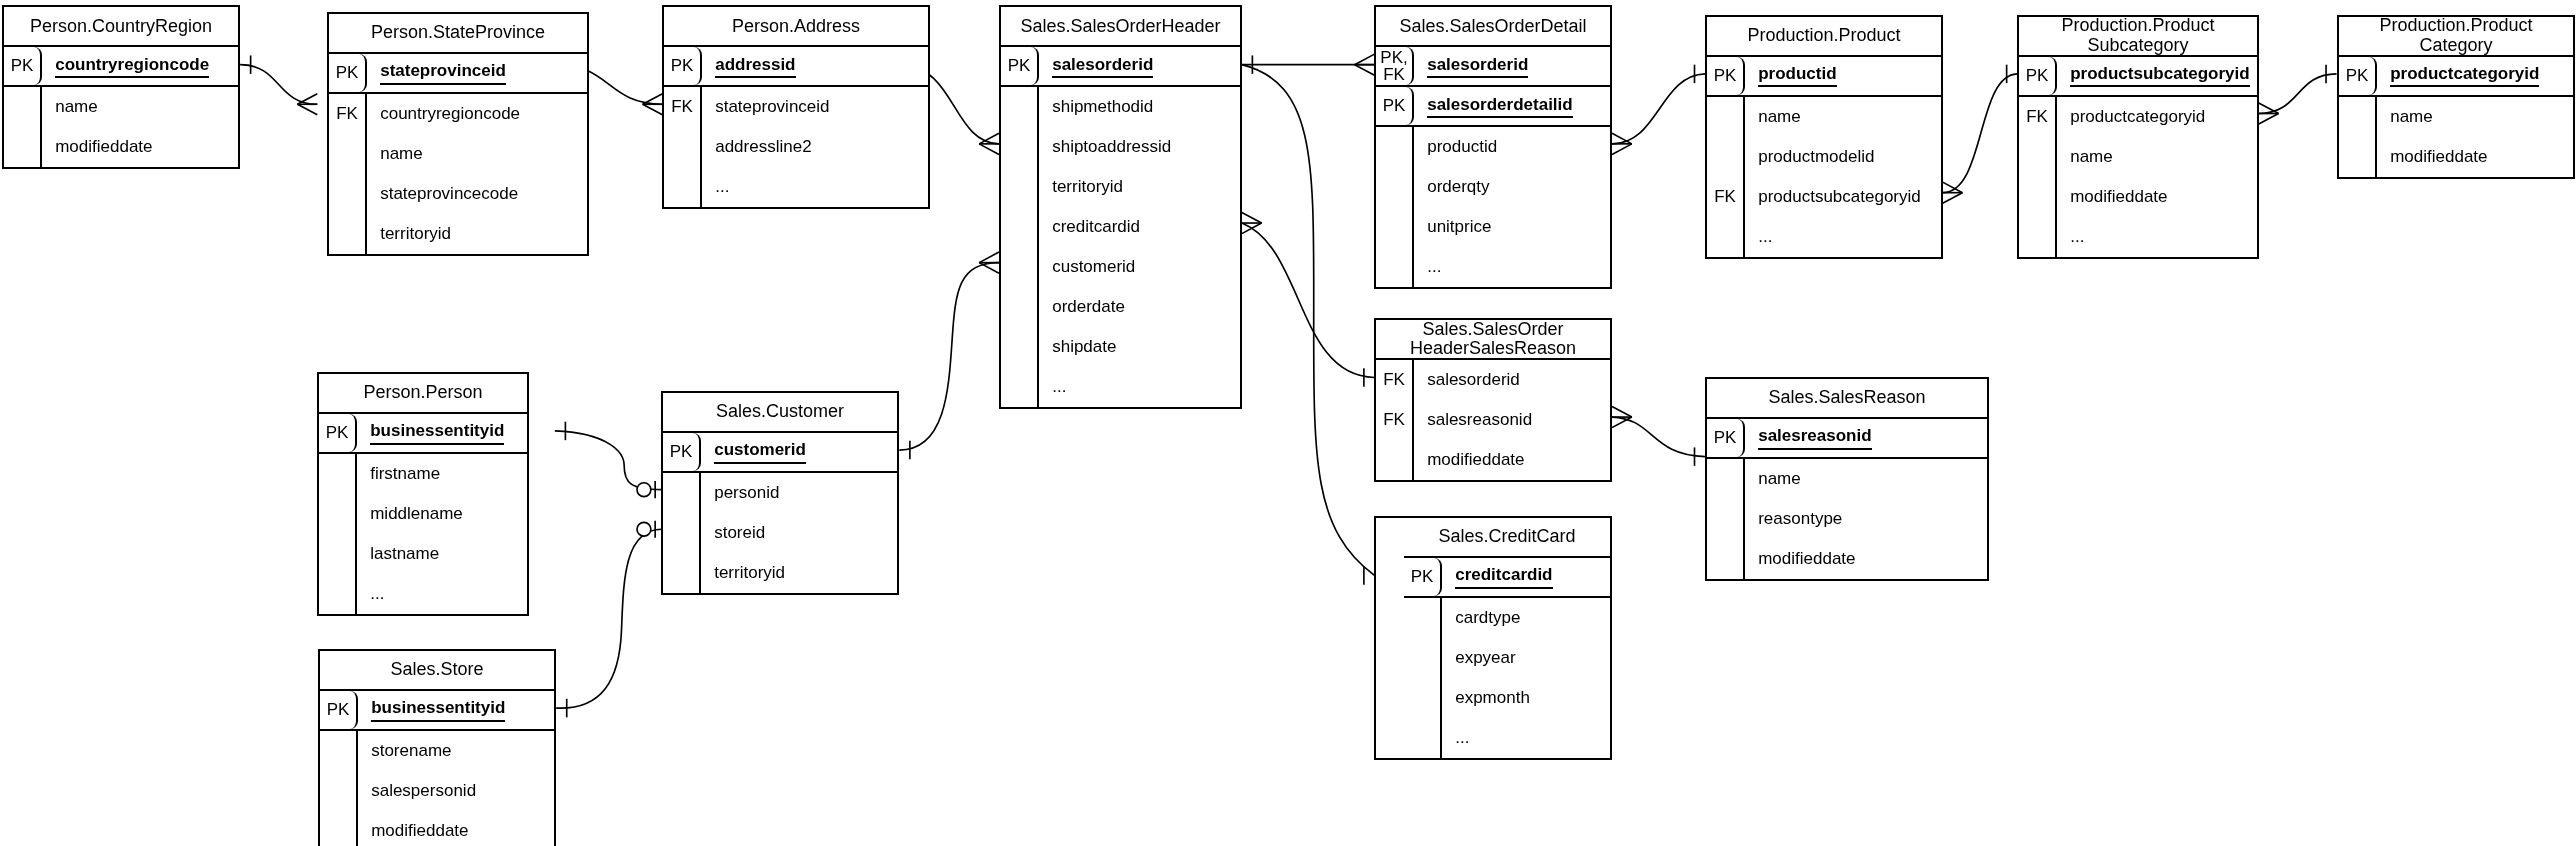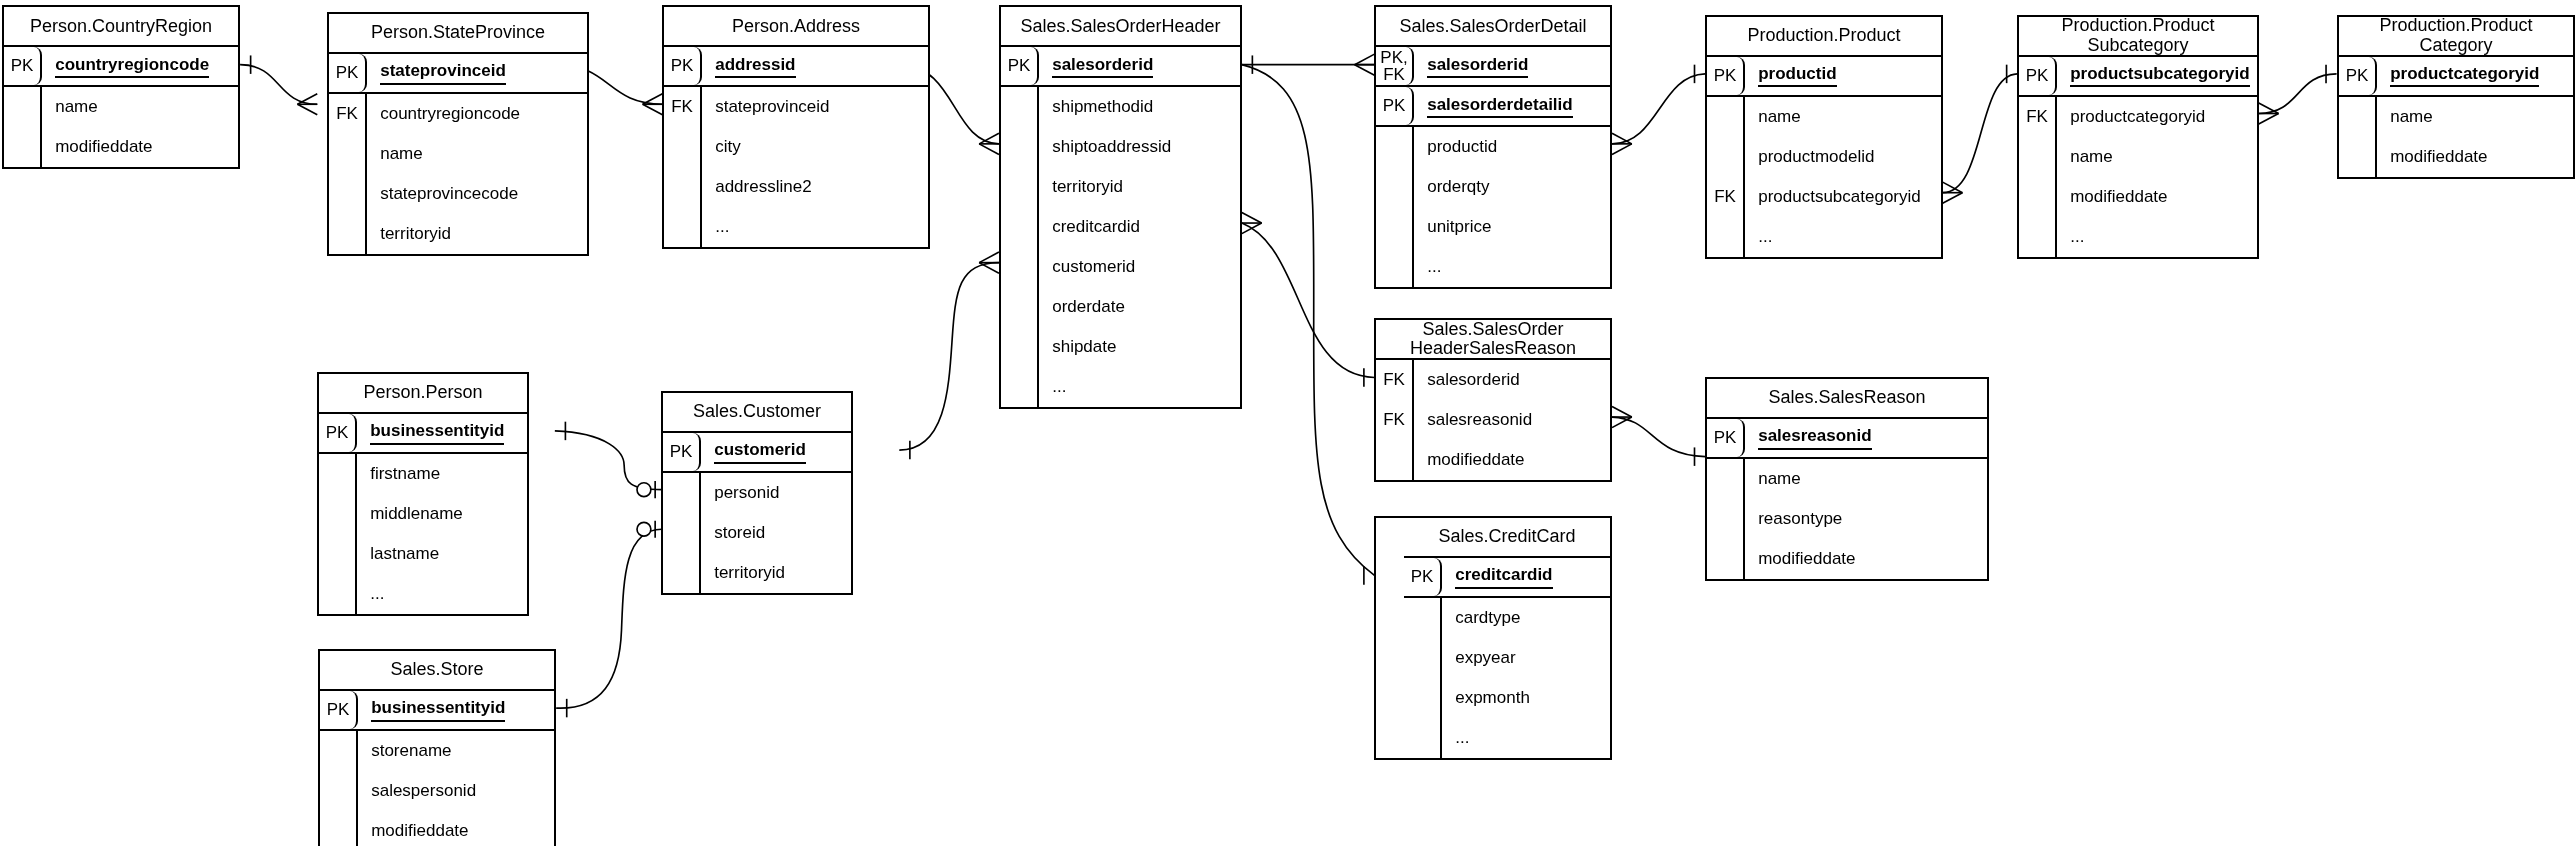--- a/index.html
+++ b/index.html
@@ -151,26 +151,20 @@
       </div>
       <div class="row">
         <div class="keycell">FK</div>
         <div class="fieldcell">
           <span>stateprovinceid</span>
         </div>
       </div>
       <div class="row">
         <div class="keycell"></div>
         <div class="fieldcell">
-          <span>city</span>
-        </div>
-      </div>
-      <div class="row">
-        <div class="keycell"></div>
-        <div class="fieldcell">
           <span>addressline2</span>
         </div>
       </div>
       <div class="row">
         <div class="keycell"></div>
         <div class="fieldcell">
           <span>...</span>
         </div>
       </div>
     </div>
@@ -386,21 +380,21 @@
           <span>lastname</span>
         </div>
       </div>
       <div class="row">
         <div class="keycell"></div>
         <div class="fieldcell">
           <span>...</span>
         </div>
       </div>
     </div>
-    <div class="entity" style="left: 661px; top: 391px; width: 192px;">
+    <div class="entity" style="left: 661px; top: 391px; width: 238px;">
       <div class="title">Sales.Customer</div>
       <div class="row key-row">
         <div class="keycell bold">PK</div>
         <div class="fieldcell">
           <span class="pk">customerid</span>
         </div>
       </div>
       <div class="row">
         <div class="keycell"></div>
         <div class="fieldcell">

